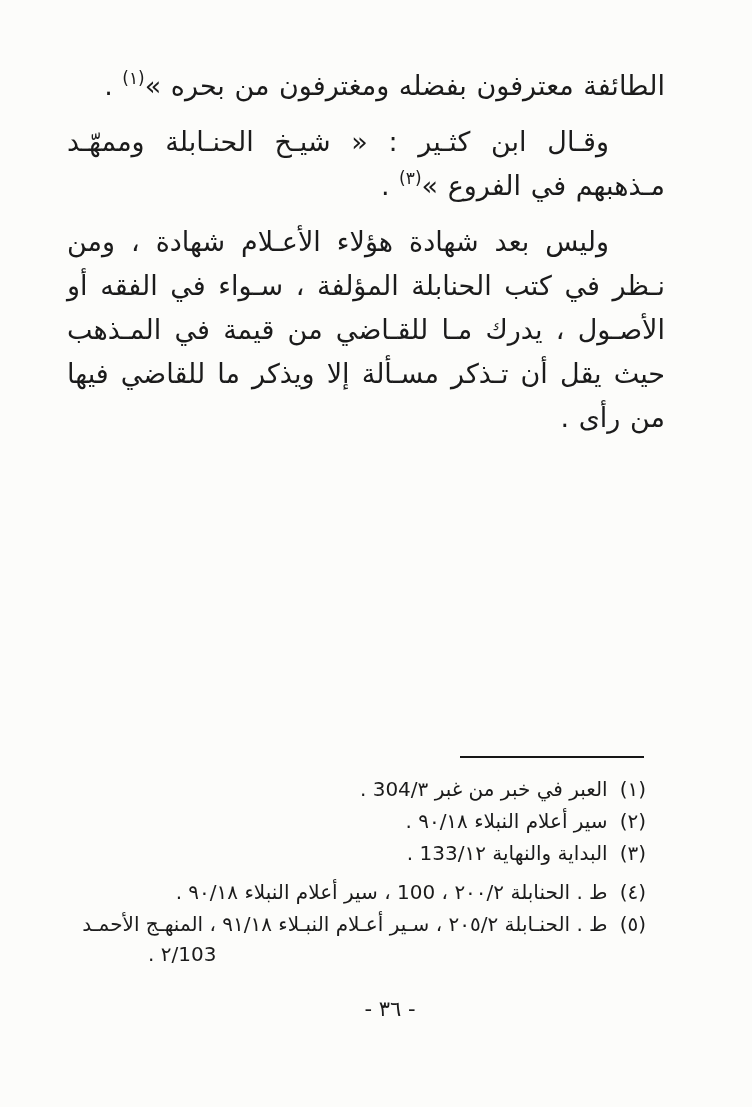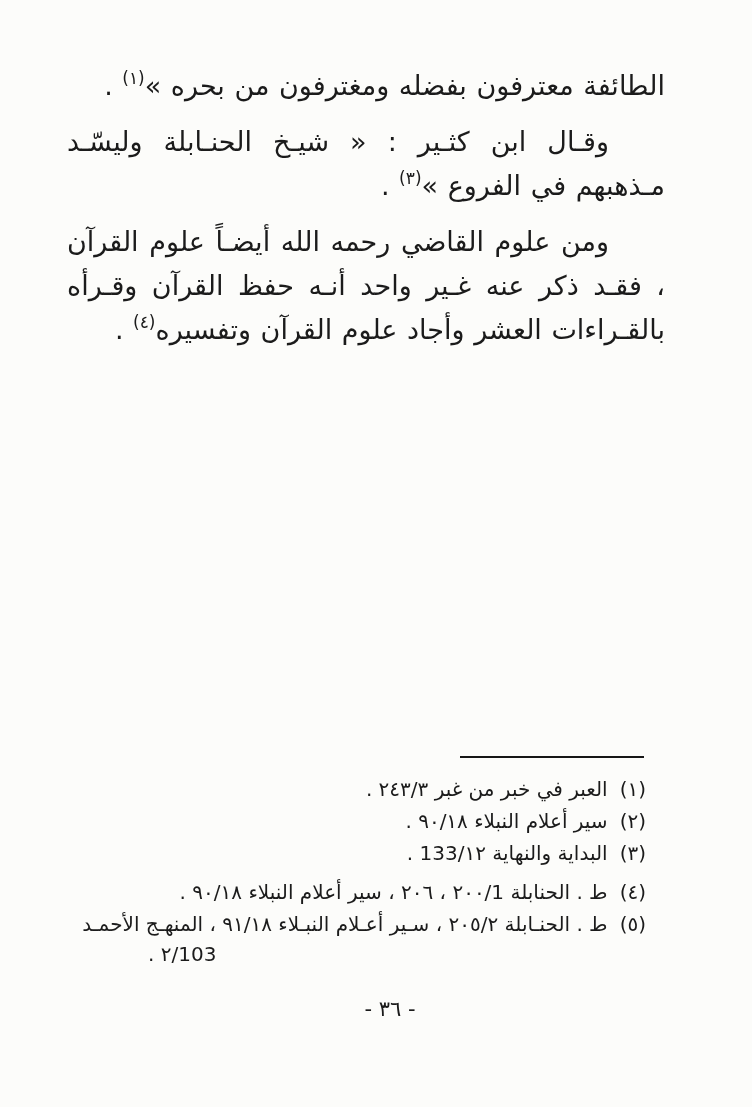--- a/index.html
+++ b/index.html
@@ -55,42 +55,42 @@
     font-size:21px;letter-spacing:1px;padding-left:28px;
   }
 </style>
 </head>
 <body>
 
 <div class="page">
 
   <div class="body-text">
       <p class="para"><span>الطائفة معترفون بفضله ومغترفون من بحره »</span><span class="fnref">(١)</span><span> .</span></p>
-      <p class="para indent"><span>وقـال ابن كثـير : « شيـخ الحنـابلة وليسّـد مـذهبهم في الفروع »</span><span class="fnref">(٣)</span><span> .</span></p>
-      <p class="para indent"><span>ومن علوم القاضي رحمه الله أيضـاً علوم القرآن ، فقـد ذكر عنه غـير واحد أنـه حفظ القرآن وقـرأه بالقـراءات العشر وأجاد علوم القرآن وتفسيره</span><span class="fnref">(٤)</span><span> .</span></p>
+      <p class="para indent"><span>وقـال ابن كثـير : « شيـخ الحنـابلة وممهّـد مـذهبهم في الفروع »</span><span class="fnref">(٣)</span><span> .</span></p>
+      <p class="para indent"><span>وليس بعد شهادة هؤلاء الأعـلام شهادة ، ومن نـظر في كتب الحنابلة المؤلفة ، سـواء في الفقه أو الأصـول ، يدرك مـا للقـاضي من قيمة في المـذهب حيث يقل أن تـذكر مسـألة إلا ويذكر ما للقاضي فيها من رأى .</span></p>
     </div>
 
   <div class="fn-sep"></div>
 
   <div class="footnotes">
       <div class="fn-row">
         <span class="fn-marker">(١)</span>
-        <span class="fn-text">العبر في خبر من غبر ٢٤٣/٣ .</span>
+        <span class="fn-text">العبر في خبر من غبر 304/٣ .</span>
       </div>
       <div class="fn-row">
         <span class="fn-marker">(٢)</span>
         <span class="fn-text">سير أعلام النبلاء ٩٠/١٨ .</span>
       </div>
       <div class="fn-row">
         <span class="fn-marker">(٣)</span>
         <span class="fn-text">البداية والنهاية 133/١٢ .</span>
       </div>
       <div class="fn-row">
         <span class="fn-marker">(٤)</span>
-        <span class="fn-text">ط . الحنابلة ٢٠٠/1 ، ٢٠٦ ، سير أعلام النبلاء ٩٠/١٨ .</span>
+        <span class="fn-text">ط . الحنابلة ٢٠٠/٢ ، 100 ، سير أعلام النبلاء ٩٠/١٨ .</span>
       </div>
       <div class="fn-row">
         <span class="fn-marker">(٥)</span>
         <span class="fn-text">ط . الحنـابلة ٢٠٥/٢ ، سـير أعـلام النبـلاء ٩١/١٨ ، المنهـج الأحمـد<div class="fn-cont">103/٢ .</div></span>
       </div>
     </div>
 
   <div class="page-number">- ٣٦ -</div>
 
 </div>

